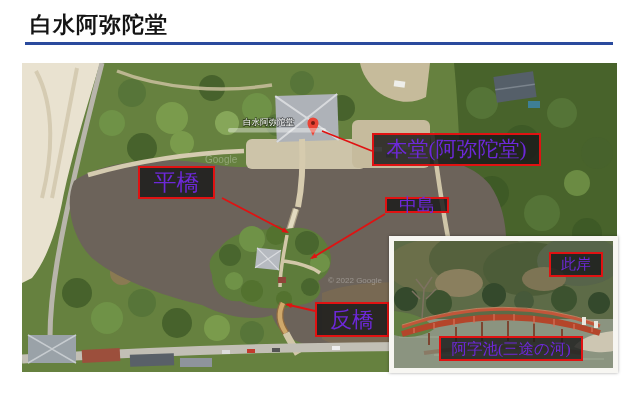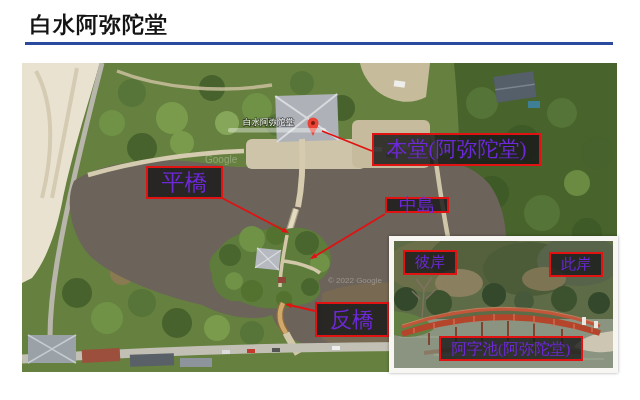--- a/index.html
+++ b/index.html
@@ -11,21 +11,21 @@
   .title-rule{position:absolute;left:25px;top:42px;width:588px;height:3px;background:#2a4a9d;}
 
   .photo{position:absolute;left:22px;top:63px;width:595px;height:309px;overflow:hidden;}
   .photo svg{display:block;}
 
   .callout{position:absolute;display:flex;align-items:center;justify-content:center;
            background:rgba(26,26,26,0.84);border:2.5px solid #e01212;color:#6d28d9;
            font-family:"Liberation Serif","DejaVu Serif",serif;box-sizing:border-box;
            white-space:nowrap;line-height:1;}
   .cl-hondo{left:372px;top:133px;width:169px;height:33px;font-size:21px;}
-  .cl-hirabashi{left:146px;top:166px;width:77px;height:33px;font-size:23px;}
+  .cl-hirabashi{left:138px;top:166px;width:77px;height:33px;font-size:23px;}
   .cl-nakajima{left:385px;top:197px;width:64px;height:16px;font-size:18px;}
   .cl-soribashi{left:315px;top:302px;width:74px;height:35px;font-size:22px;}
 
   .inset{position:absolute;left:389px;top:236px;width:219px;height:127px;
          border:5px solid #f7f6f2;box-shadow:0 0 3px rgba(0,0,0,.35);}
   .inset svg{display:block;}
   .inset .callout{border-width:2px;background:rgba(25,25,25,0.8);}
   .cl-higan{left:9px;top:9px;width:54px;height:25px;font-size:15px;}
   .cl-shigan{left:155px;top:11px;width:54px;height:25px;font-size:15px;}
   .cl-pond{left:45px;top:95px;width:144px;height:25px;font-size:15.5px;}
@@ -210,16 +210,15 @@
   <g>
     <path d="M35,92 L35,104 M62,86 L62,102 M88,81 L88,100 M114,80 L114,100 M140,82 L140,101 M168,88 L168,103" stroke="#7d4530" stroke-width="2"></path>
     <path d="M8,93 Q109,60 206,92" stroke="#b4452a" stroke-width="6" fill="none"></path>
     <path d="M8,86 Q109,51 206,85" stroke="#c2563a" stroke-width="3" fill="none"></path>
     <path d="M20,87 L20,92 M40,82 L40,88 M60,78 L60,85 M80,75 L80,82 M100,73 L100,80 M120,73 L120,80 M140,75 L140,83 M160,78 L160,86 M180,83 L180,89 M198,86 L198,91" stroke="#d4735a" stroke-width="1.2"></path>
     <path d="M8,84 Q109,49 206,83" stroke="#e08a6a" stroke-width="1" fill="none" opacity="0.7"></path>
   </g>
   <rect x="188" y="76" width="4" height="8" fill="#e9e7df"></rect>
       <rect x="200" y="80" width="4" height="7" fill="#e9e7df"></rect>
 </svg>
-<div class="callout cl-higan">彼岸</div>
 <div class="callout cl-shigan">此岸</div>
-<div class="callout cl-pond">阿字池(阿弥陀堂)</div>
+<div class="callout cl-pond">阿字池(三途の河)</div>
 </div>
 
 </body></html>

